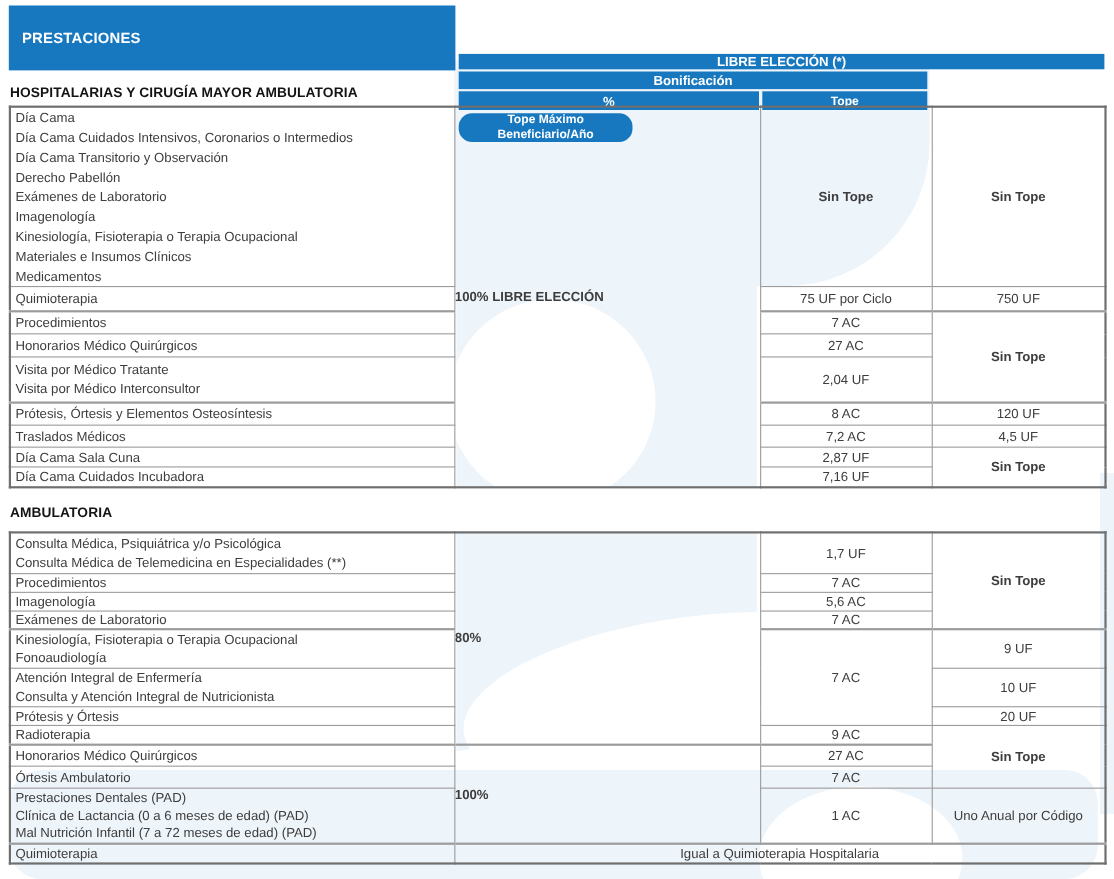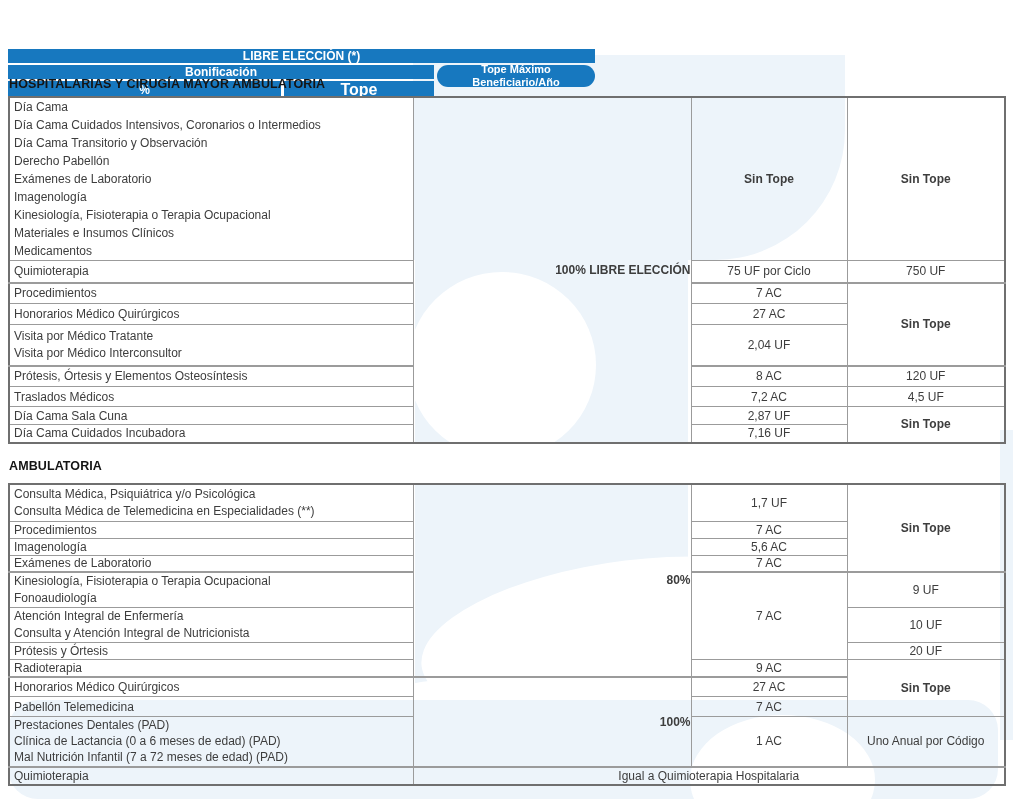--- a/index.html
+++ b/index.html
@@ -26,63 +26,64 @@
   .wm4{left:8px;top:700px;width:990px;height:99px;border-radius:30px;}
   .wm4w{left:690px;top:715px;width:185px;height:130px;border-radius:50%;}
   .wm5{left:1000px;top:430px;width:13px;height:310px;}
 
   
   .hdr{position:absolute;left:8px;top:5px;width:996px;height:59px;display:flex;gap:3px;z-index:2;}
   .hcell{background:var(--header-blue);color:#ffffff;font-weight:bold;display:flex;align-items:center;justify-content:center;}
   .hdr-left{width:406px;height:59px;justify-content:flex-start;padding-left:12px;font-size:13.5px;letter-spacing:.2px;}
   .hdr-right{width:587px;display:flex;flex-direction:column;gap:2px;}
   .hdr-le{height:22px;font-size:12px;margin-top:44px;}
-  .hdr-mid{height:22px;display:flex;gap:3px;}
+  .hdr-mid{height:22px;display:flex;gap:3px;flex-direction:column;}
   .hdr-bonif-block{width:426px;display:flex;flex-direction:column;gap:2px;}
   .hdr-bonif{height:16px;font-size:12px;}
   .hdr-pct-tope{height:17px;display:flex;gap:3px;}
   .hdr-pct{width:273px;font-size:12px;}
-  .hdr-tope{width:150px;font-size:16px;}
+  .hdr-tope{width:150px;font-size:11px;}
   .hdr-topemax{width:158px;flex-direction:column;font-size:11px;line-height:13px;border-radius:12px;}
 
   
   .sec-title{position:absolute;left:9px;font-size:12.5px;font-weight:bold;color:var(--title);z-index:2;letter-spacing:.1px;}
   .sec1{top:77px;}
   .sec2{top:459px;}
 
   
   table.t{position:absolute;border-collapse:collapse;table-layout:fixed;width:996px;z-index:2;border:2px solid var(--border-dark);background:transparent;}
   #t1{left:8px;top:96px;}
   #t2{left:8px;top:483px;}
   table.t td{border:1px solid var(--border);font-size:12px;color:var(--txt);background:transparent;vertical-align:middle;overflow:hidden;}
   td.lbl{text-align:left;padding:0 4px;margin-top:28px;}
   td.lbl div{line-height:17px;}
   td.g1 div{line-height:18px;}
   td.pad3 div{line-height:16px;}
   td.val{text-align:center;padding:0 2px;}
   .b{font-weight:bold;color:#1d1d1d;}
-  td.pctcell{text-align:right;font-weight:bold;color:#111111;font-size:15px;}
+  td.pctcell{text-align:left;font-weight:bold;color:#111111;font-size:15px;}
   tr.thick td{border-top-width:2px;}
 </style>
 </head>
 <body>
 
 <div class="page">
 
   <div class="wm wm1"></div>
   <div class="wm wm2"></div>
   <div class="wm-white wm2w"></div>
   <div class="wm wm3"></div>
   <div class="wm-white wm3w1"></div>
   <div class="wm-white wm3w2"></div>
   <div class="wm wm4"></div>
   <div class="wm-white wm4w"></div>
   <div class="wm wm5"></div>
 
   <div class="hdr">
+    <div class="hcell hdr-left">PRESTACIONES</div>
     <div class="hdr-right">
       <div class="hcell hdr-le">LIBRE ELECCIÓN (*)</div>
       <div class="hdr-mid">
         <div class="hdr-bonif-block">
           <div class="hcell hdr-bonif">Bonificación</div>
           <div class="hdr-pct-tope">
             <div class="hcell hdr-pct">%</div>
             <div class="hcell hdr-tope">Tope</div>
           </div>
         </div>
@@ -217,21 +218,21 @@
         <td class="lbl">Radioterapia</td>
         <td class="val">9 AC</td>
         <td class="val b" rowspan="3">Sin Tope</td>
       </tr>
       <tr style="height:20px" class="thick">
         <td class="lbl">Honorarios Médico Quirúrgicos</td>
         <td class="pctcell" rowspan="3">100%</td>
         <td class="val">27 AC</td>
       </tr>
       <tr style="height:20px">
-        <td class="lbl">Pabellón Telemedicina</td>
+        <td class="lbl">Órtesis Ambulatorio</td>
         <td class="val">7 AC</td>
       </tr>
       <tr style="height:50px">
         <td class="lbl pad3">
           <div>Prestaciones Dentales (PAD)</div>
           <div>Clínica de Lactancia (0 a 6 meses de edad) (PAD)</div>
           <div>Mal Nutrición Infantil (7 a 72 meses de edad) (PAD)</div>
         </td>
         <td class="val">1 AC</td>
         <td class="val">Uno Anual por Código</td>

